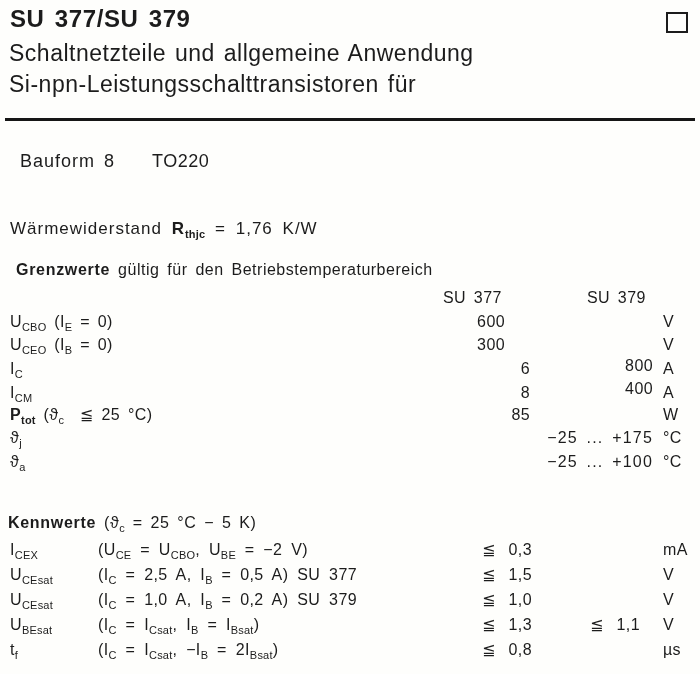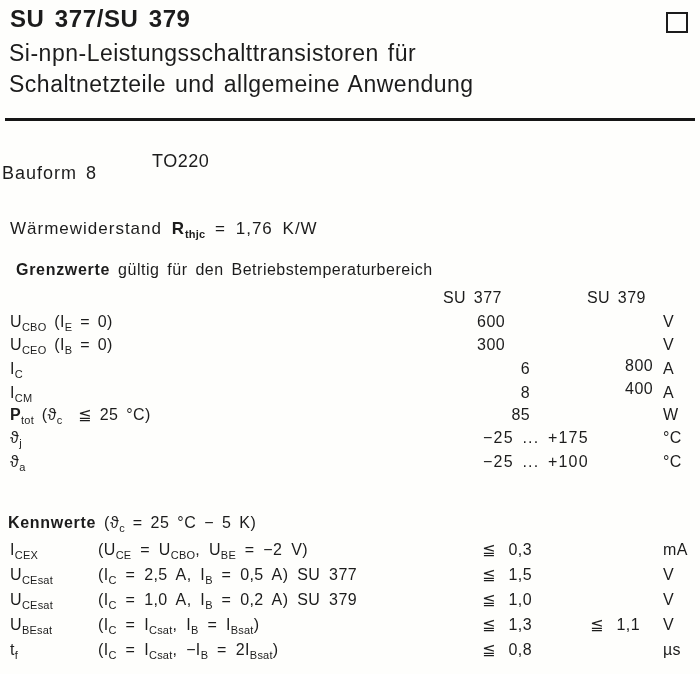--- a/index.html
+++ b/index.html
@@ -8,54 +8,54 @@
     background:#fefefc;color:#1c1c1c;overflow:hidden;
     font-family:"Liberation Sans","DejaVu Sans",sans-serif;
     letter-spacing:0.4px;word-spacing:3px;
   }
   .abs{position:absolute;}
   .title{left:10px;top:4px;font-size:24px;font-weight:700;line-height:30px;letter-spacing:0.6px;}
   .corner-box{left:666px;top:12px;width:18px;height:17px;border:2.5px solid #1c1c1c;}
   .subtitle{left:9px;top:38px;font-size:23px;font-weight:400;line-height:31px;letter-spacing:0.5px;word-spacing:2px;}
   .rule{left:5px;top:118px;width:690px;height:3px;background:#161616;}
   .bauform-row{top:150px;left:0;width:700px;height:22px;line-height:22px;font-size:18px;letter-spacing:1px;}
-  .bauform-label{position:absolute;left:2px;margin-top:12px;}
+  .bauform-label{position:absolute;left:20px;}
   .bauform-pkg{position:absolute;left:152px;letter-spacing:0.5px;}
   .thermal{left:10px;top:218px;font-size:17px;line-height:22px;letter-spacing:1px;word-spacing:4px;}
   .sec-heading{font-size:16px;line-height:20px;letter-spacing:0.5px;}
   .sec-heading b{letter-spacing:0.7px;}
   .grenz-heading{left:16px;top:260px;}
   .kenn-heading{left:8px;top:513px;}
   .col-heads{top:288px;left:0;width:684px;height:20px;line-height:20px;font-size:16px;}
   .col-h1{position:absolute;left:443px;}
   .col-h2{position:absolute;left:587px;}
   .g-row,.k-row{left:0;width:700px;height:20px;line-height:20px;font-size:16px;}
   .g-label{position:absolute;left:10px;white-space:pre;}
   .g-v1{position:absolute;right:195px;width:120px;text-align:right;}
   .g-vc{position:absolute;right:170px;width:120px;text-align:right;}
   .g-v2{position:absolute;right:47px;width:130px;text-align:right;margin-top:44px;}
-  .g-vt{position:absolute;right:47px;width:170px;letter-spacing:1.2px;}
+  .g-vt{position:absolute;right:47px;width:170px;text-align:right;letter-spacing:1.2px;}
   .g-unit,.k-unit{position:absolute;left:663px;}
   .k-sym{position:absolute;left:10px;white-space:pre;}
   .k-cond{position:absolute;left:98px;white-space:pre;word-spacing:4px;}
   .k-lim1{position:absolute;right:168px;width:120px;text-align:right;word-spacing:8px;}
   .k-lim2{position:absolute;right:60px;width:100px;text-align:right;word-spacing:8px;}
   sub{font-size:11px;letter-spacing:0.2px;line-height:0;}
 </style>
 </head>
 <body>
 
 <div class="page">
 
   <div class="abs title">SU 377/SU 379</div>
   <div class="abs corner-box"></div>
 
   <div class="abs subtitle">
+    <div>Schaltnetzteile und allgemeine Anwendung</div>
     <div>Si-npn-Leistungsschalttransistoren für</div>
-    <div>Schaltnetzteile und allgemeine Anwendung</div>
   </div>
 
   <div class="abs rule"></div>
 
   <div class="abs bauform-row">
     <span class="bauform-label">Bauform 8</span>
     <span class="bauform-pkg">TO220</span>
   </div>
 
   <div class="abs thermal"><span>Wärmewiderstand </span><span style="font-weight: 700;">R</span><sub style="font-weight: 700;">thjc</sub><span> = 1,76 K/W</span></div>
@@ -83,21 +83,21 @@
     <span class="g-label"><span>I</span><sub>C</sub></span>
     <span class="g-vc">6</span>
     <span class="g-unit">A</span>
   </div>
   <div class="abs g-row" style="top:383px">
     <span class="g-label"><span>I</span><sub>CM</sub></span>
     <span class="g-vc">8</span>
     <span class="g-unit">A</span>
   </div>
   <div class="abs g-row" style="top:405px">
-    <span class="g-label"><span style="font-weight: 700;">P</span><sub style="font-weight: 400;">tot</sub><span> (ϑ</span><sub>c</sub><span>  ≦ 25 °C)</span></span>
+    <span class="g-label"><span style="font-weight: 700;">P</span><sub style="font-weight: 700;">tot</sub><span> (ϑ</span><sub>c</sub><span>  ≦ 25 °C)</span></span>
     <span class="g-vc">85</span>
     <span class="g-unit">W</span>
   </div>
   <div class="abs g-row" style="top:428px">
     <span class="g-label"><span>ϑ</span><sub>j</sub></span>
     <span class="g-vt">−25 ... +175</span>
     <span class="g-unit">°C</span>
   </div>
   <div class="abs g-row" style="top:452px">
     <span class="g-label"><span>ϑ</span><sub>a</sub></span>

